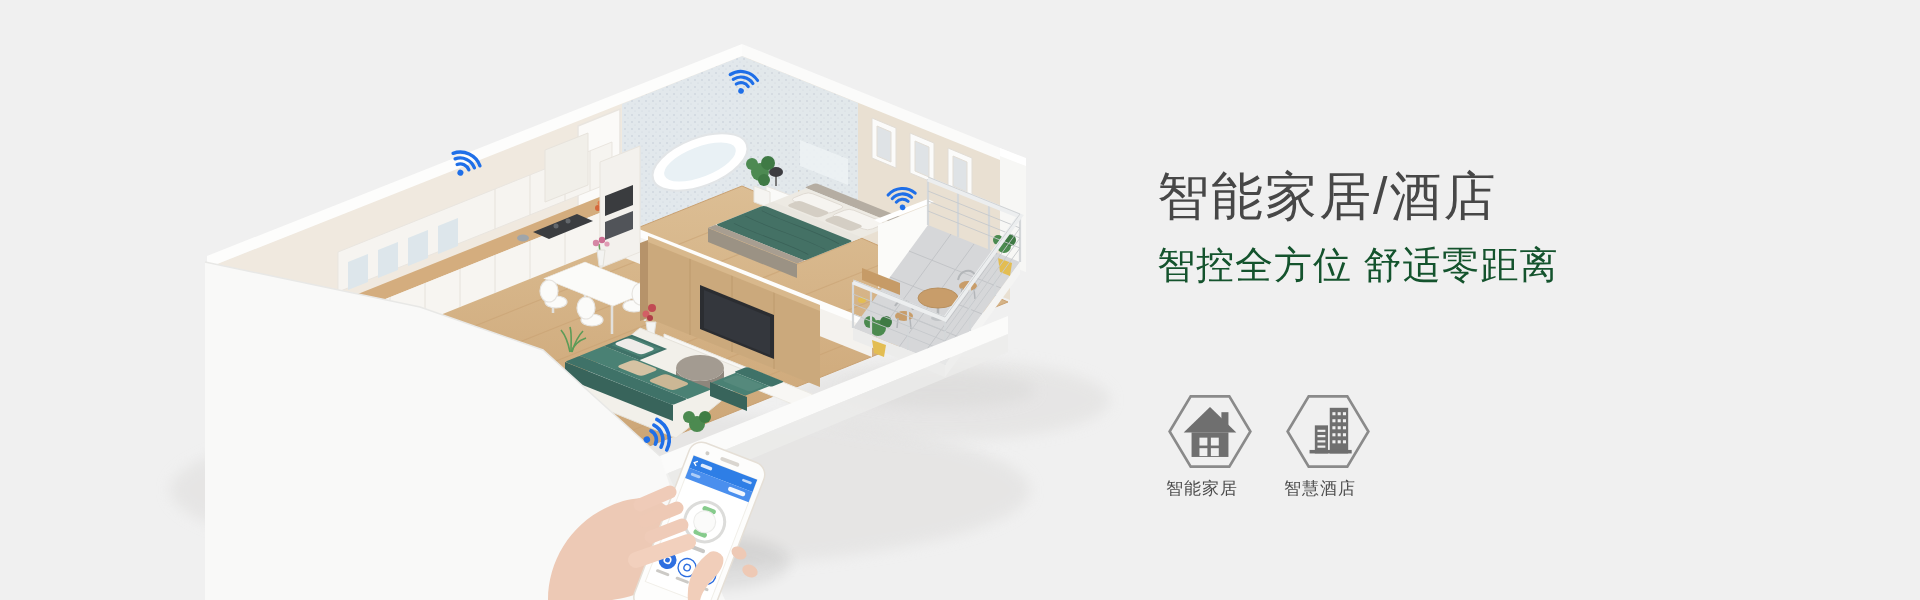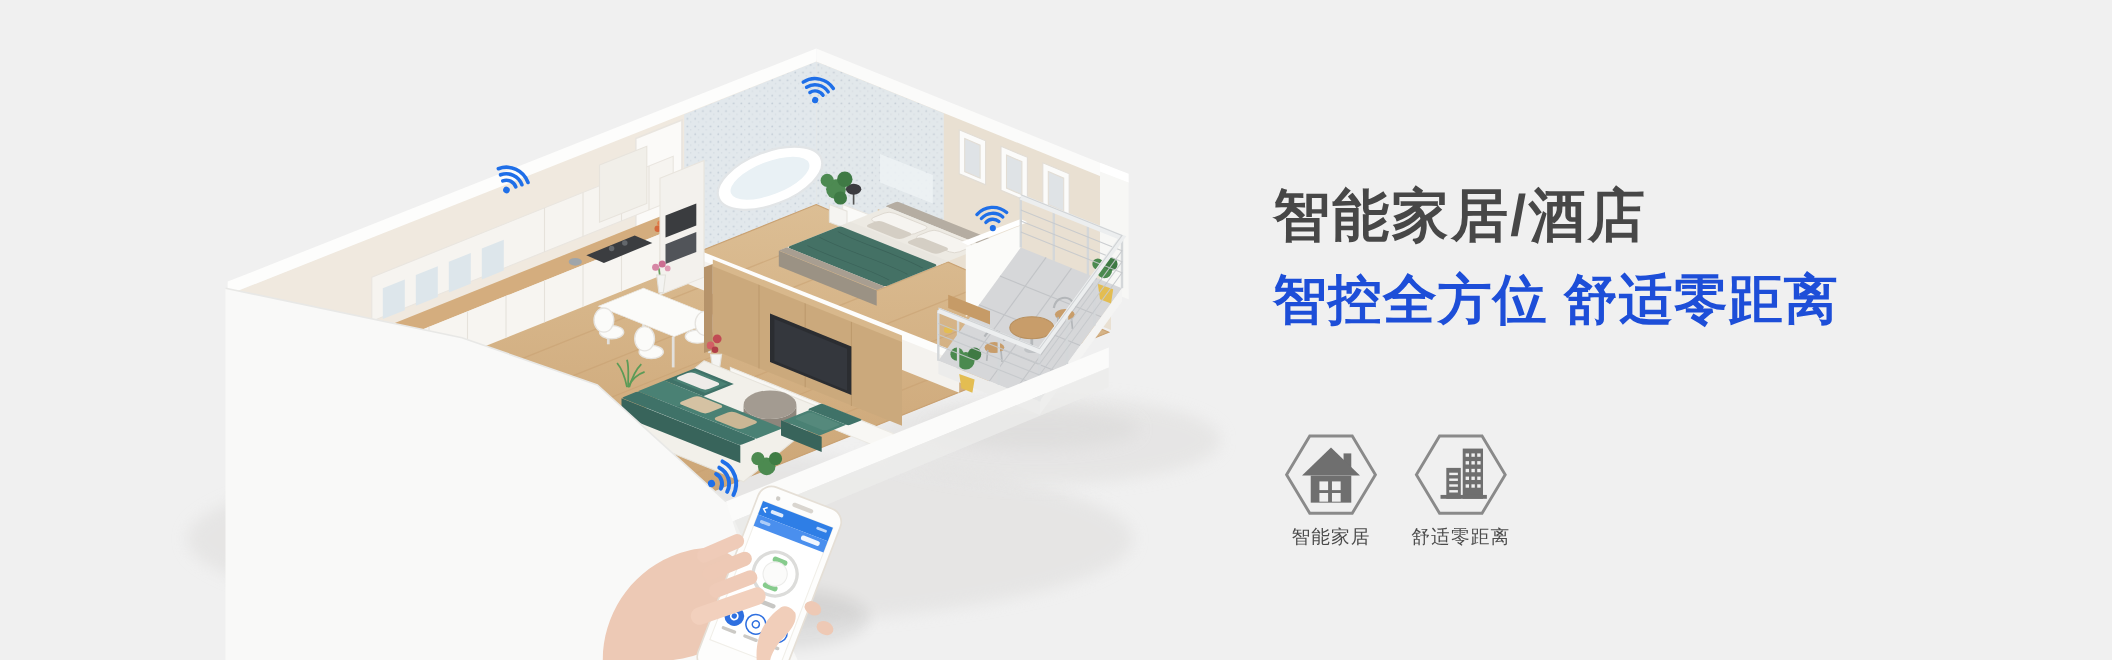--- a/index.html
+++ b/index.html
@@ -3,32 +3,32 @@
 <meta charset="utf-8">
 <style>
   html,body{margin:0;padding:0;background:#e5e5e5;}
   .banner{
     position:relative;width:1920px;height:600px;background:#f0f0f0;
     overflow:hidden;font-family:"Liberation Sans",sans-serif;
   }
   .scene{position:absolute;left:0;top:0;}
   .hero-title{
     position:absolute;left:1157px;top:162px;margin:0;
-    font-size:52px;font-weight:700;color:#474747;letter-spacing:2px;white-space:nowrap;text-align:center;
+    font-size:52px;font-weight:400;color:#474747;letter-spacing:2px;white-space:nowrap;text-align:center;
   }
   .hero-sub{
     position:absolute;left:1157px;top:240px;
-    font-size:49px;font-weight:700;color:#1d4ed8;letter-spacing:1px;white-space:nowrap;
+    font-size:38px;font-weight:400;color:#14532d;letter-spacing:1px;white-space:nowrap;
   }
   .hero-tag{
     position:absolute;left:1159px;top:294px;
     font-size:30px;font-weight:300;color:#666;letter-spacing:4px;white-space:nowrap;
   }
   .features{position:absolute;left:1166px;top:392px;display:flex;gap:30px;}
-  .feature{width:88px;display:flex;flex-direction:column;align-items:center;cursor:pointer;}
+  .feature{width:88px;display:flex;flex-direction:column;align-items:flex-start;cursor:pointer;}
   .feature-label{margin-top:6px;font-size:17px;color:#4b4b4b;letter-spacing:1px;white-space:nowrap;}
 </style>
 </head>
 <body>
 
 <div class="banner">
 
   <svg class="scene" width="1920" height="600" viewBox="0 0 1920 600">
     <defs>
       <linearGradient id="wg" x1="0" y1="0" x2="0" y2="1">
@@ -433,16 +433,16 @@
             <rect x="67" y="47" width="3.5" height="3.5"></rect>
           <rect x="55" y="55" width="3.5" height="3.5"></rect>
             <rect x="61" y="55" width="3.5" height="3.5"></rect>
             <rect x="67" y="55" width="3.5" height="3.5"></rect>
           <rect x="38" y="43" width="9" height="2.5"></rect>
             <rect x="38" y="49" width="9" height="2.5"></rect>
           <rect x="38" y="55" width="9" height="2.5"></rect>
             <rect x="38" y="61" width="9" height="2.5"></rect>
         </g>
       </svg>
-      <div class="feature-label">舒适零距离</div>
+      <div class="feature-label">智慧酒店</div>
     </div>
   </div>
 </div>
 
 </body></html>

